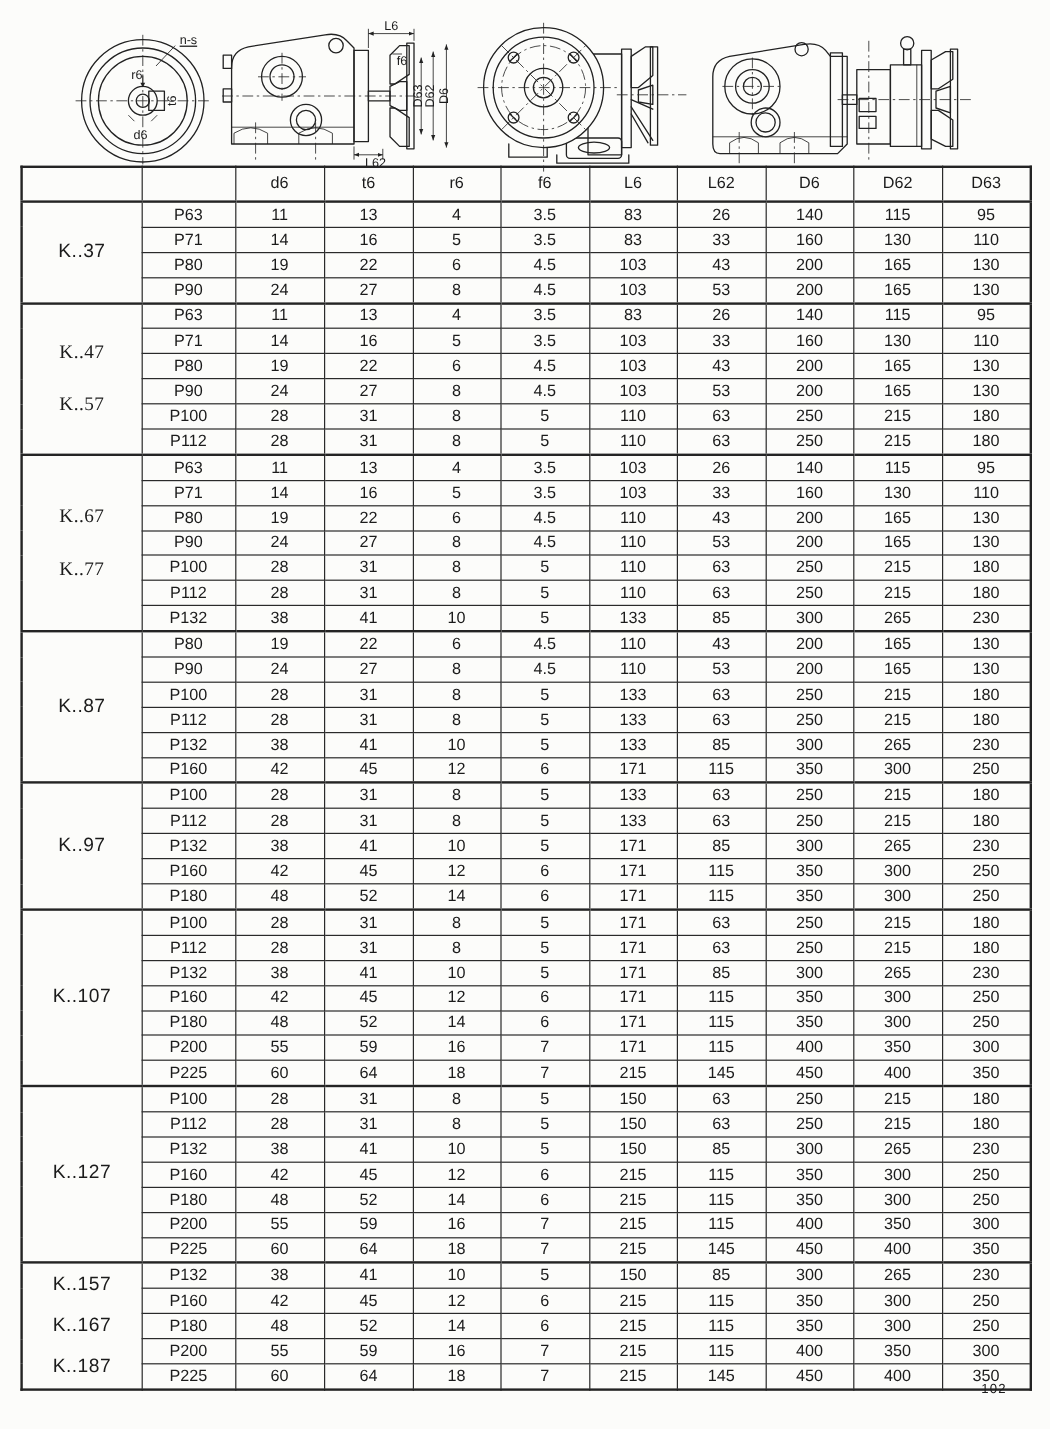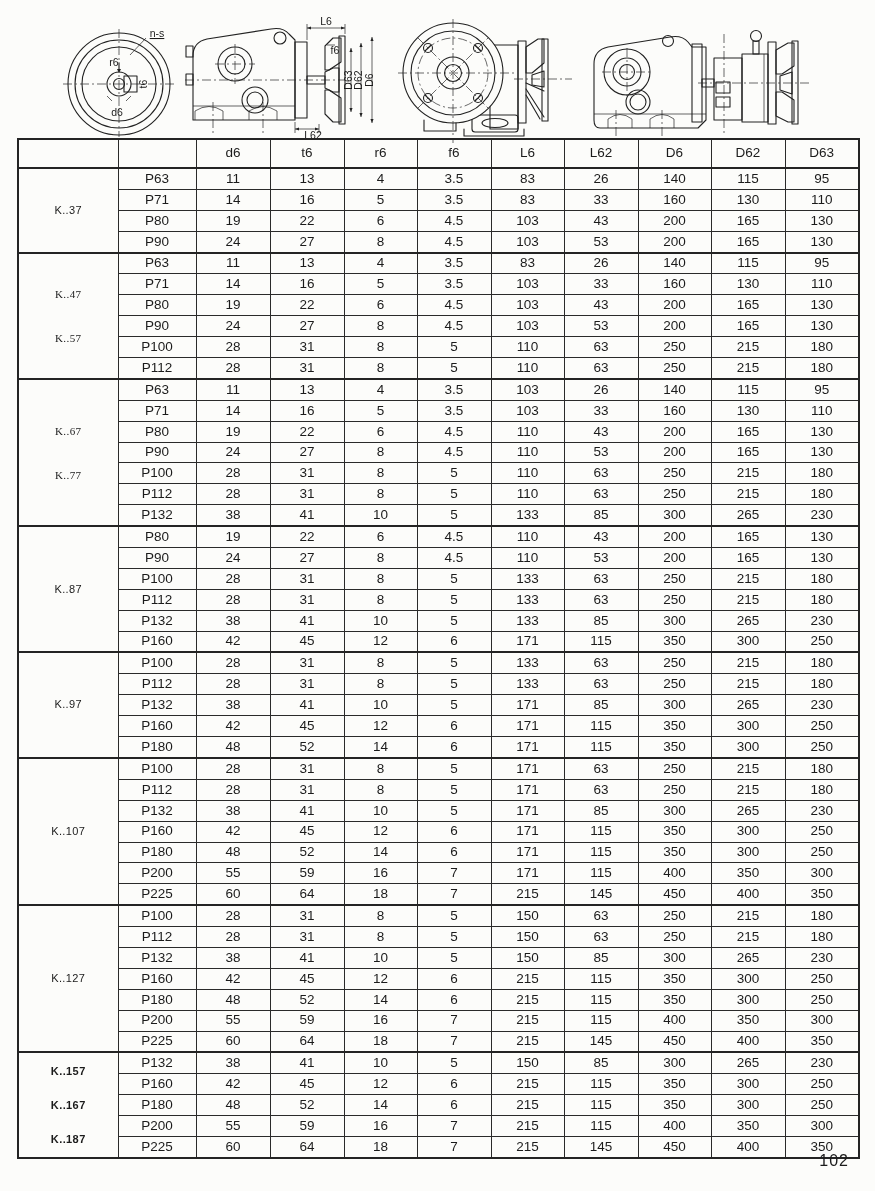--- a/index.html
+++ b/index.html
@@ -28,26 +28,26 @@
   }
   .dim-table td {
     border:1px solid #2a2a2a; padding:0;
     text-align:center; vertical-align:middle;
     font-size:13.5px; height:19.9px; line-height:1.05;
     overflow:hidden;
   }
   .dim-table thead td { height:27px; border-bottom:2px solid #242424; }
   .dim-table tr.group-start td { border-top:2px solid #242424; }
   .dim-table td.group-cell {
-    font-size:11px; letter-spacing:0.4px;
+    font-size:16px; letter-spacing:0.4px;
     white-space:pre-line;
   }
   .dim-table td.group-cell.lines-2 { line-height:44px;font-family:Liberation Serif, serif; }
-  .dim-table td.group-cell.lines-3 { line-height:34px;font-weight:bold; }
-  .page-number { position:absolute; top:1152px; right:26px; font-size:16px; letter-spacing:1px; }
+  .dim-table td.group-cell.lines-3 { line-height:34px; }
+  .page-number { position:absolute; top:1152px; right:36px; font-size:11px; letter-spacing:1px; }
 </style>
 </head>
 <body>
 
 <div class="page">
 
   <svg class="draw d1" width="118" height="114" viewBox="0 0 118 114">
     <line class="cl" x1="3" y1="58" x2="115" y2="58"></line>
     <line class="cl" x1="59" y1="3" x2="59" y2="111"></line>
     <circle class="ln" cx="59" cy="58" r="51"></circle>

